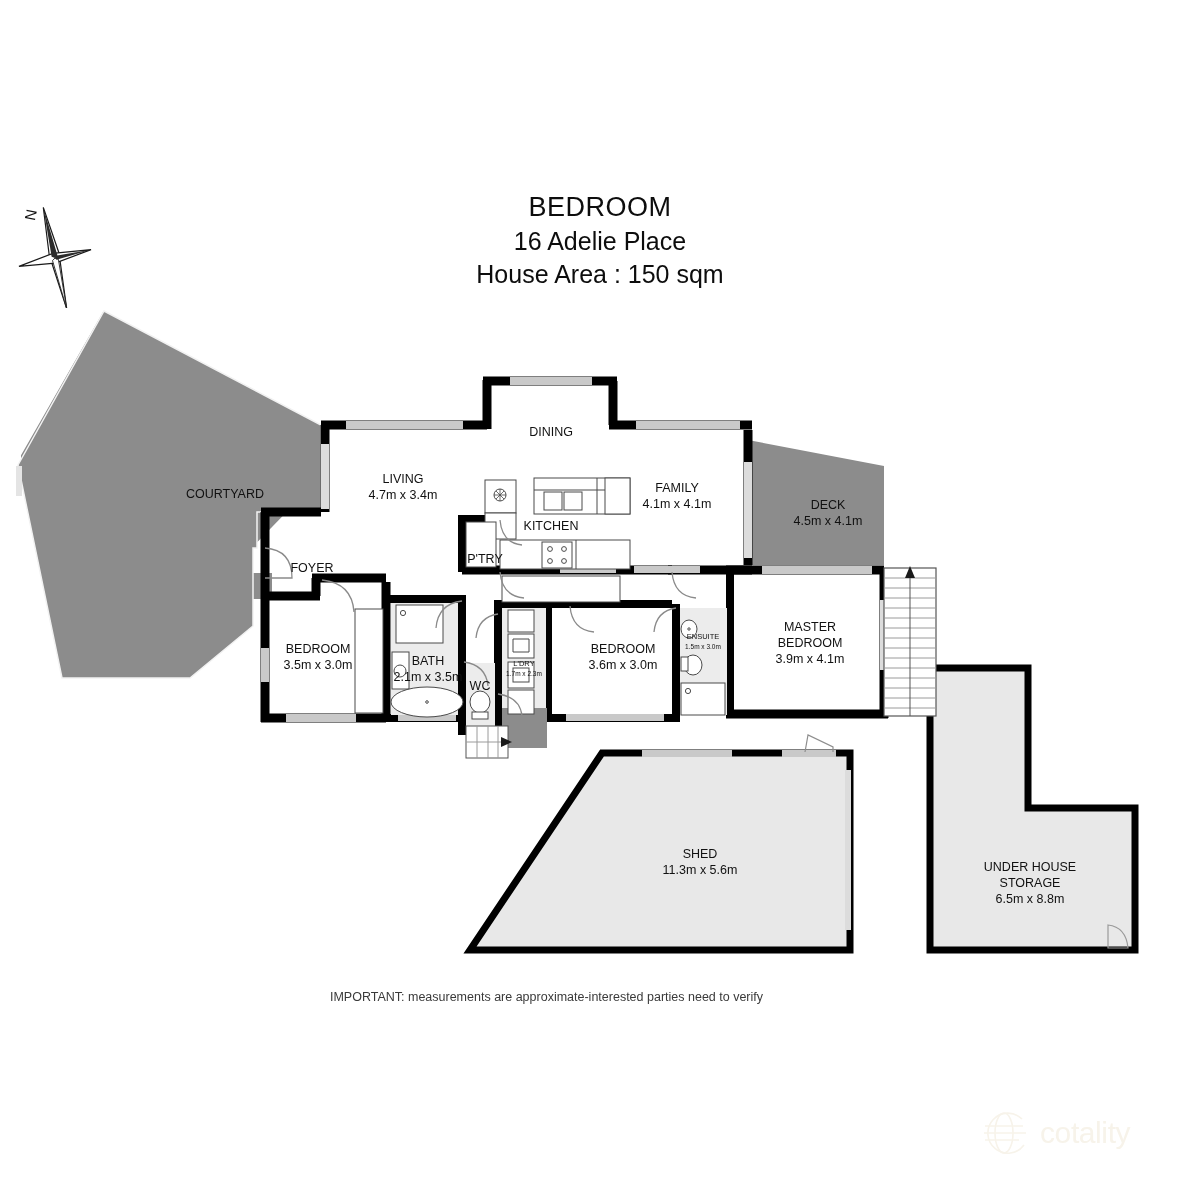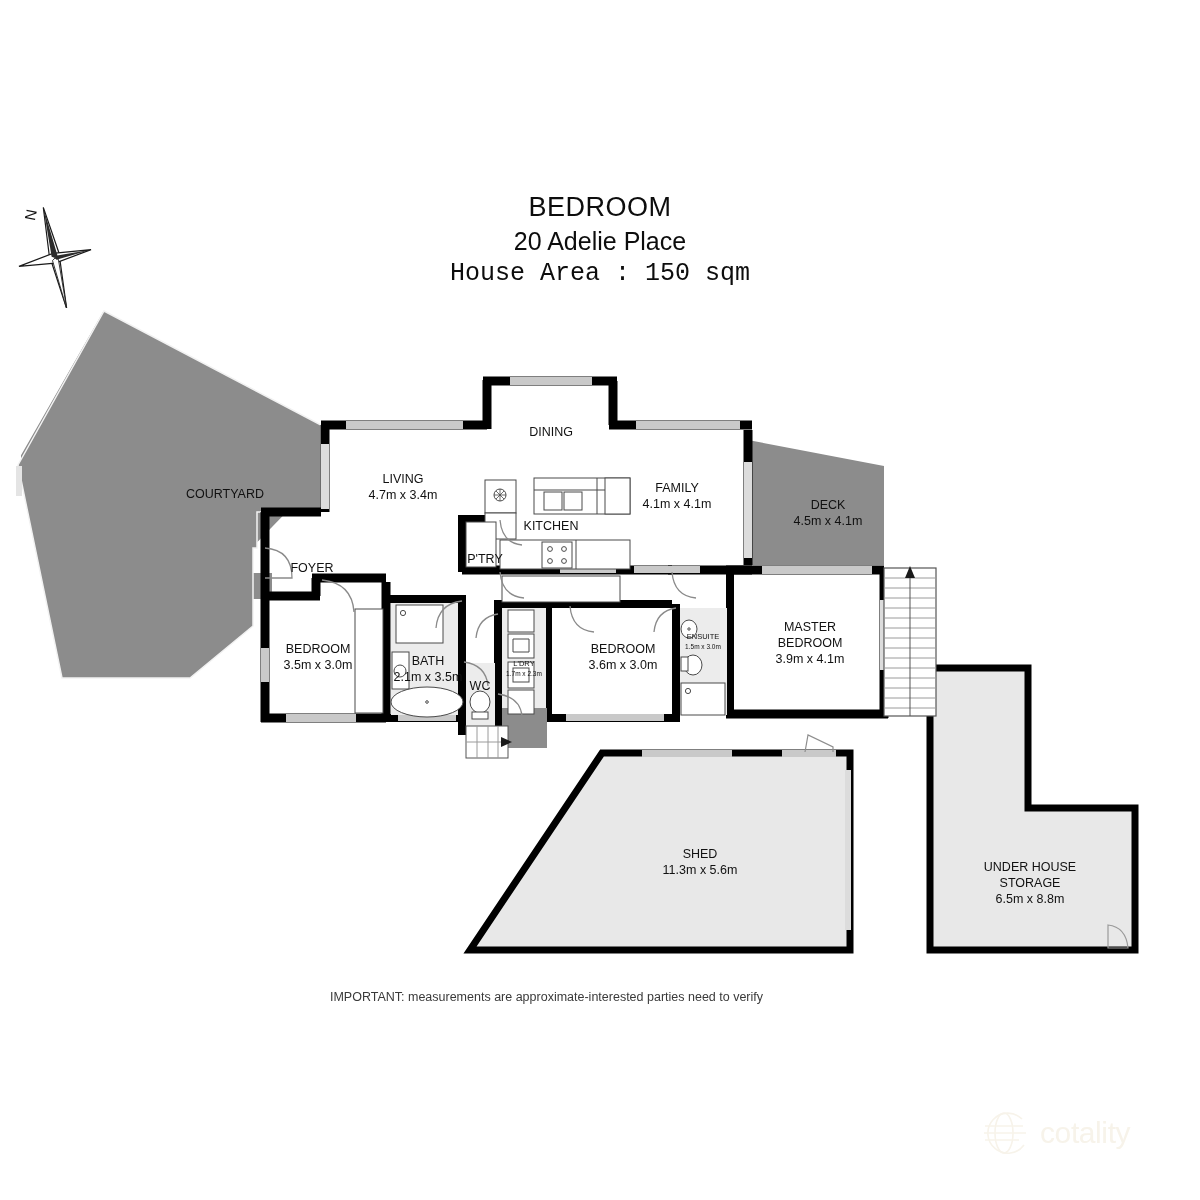--- a/index.html
+++ b/index.html
@@ -33,21 +33,20 @@
     letter-spacing: 0.5px;
     color: #0d0d0d;
   }
   .title-line-2 {
     font-size: 25px;
     color: #0d0d0d;
   }
   .title-line-3 {
     font-size: 25px;
     color: #0d0d0d;
-    font-family: Liberation Mono, monospace;
   }
   .title-line-4 {
     font-size: 25px;
     color: #0d0d0d;
   }
   #compass {
     position: absolute;
     left: 10px;
     top: 198px;
     width: 90px;
@@ -94,21 +93,21 @@
   .rm-name-sm { font-size: 7.5px; text-anchor: middle; }
   .rm-dim-sm  { font-size: 6.5px; text-anchor: middle; }
 </style>
 </head>
 <body>
 
 <div id="plan-root">
 
   <div class="title-block">
     <div class="title-line-1">BEDROOM</div>
-    <div class="title-line-2">20 Adelie Place</div>
+    <div class="title-line-2">16 Adelie Place</div>
     <div class="title-line-3">House Area : 150 sqm</div>
   </div>
 
   <svg id="compass" viewBox="0 0 90 110">
     <g transform="rotate(-13 45 60)">
       <polygon points="45,8 50,56 45,112 40,56" fill="#ffffff" stroke="#1a1a1a" stroke-width="1.2"></polygon>
       <polygon points="8,60 44,55 82,60 44,65" fill="#ffffff" stroke="#1a1a1a" stroke-width="1.2"></polygon>
       <polygon points="45,8 48,58 45,60 42,58" fill="#2b2b2b"></polygon>
       <polygon points="45,112 48,62 45,60 42,62" fill="#ffffff" stroke="#1a1a1a" stroke-width="0.8"></polygon>
       <polygon points="82,60 46,58 45,60 46,62" fill="#2b2b2b"></polygon>

